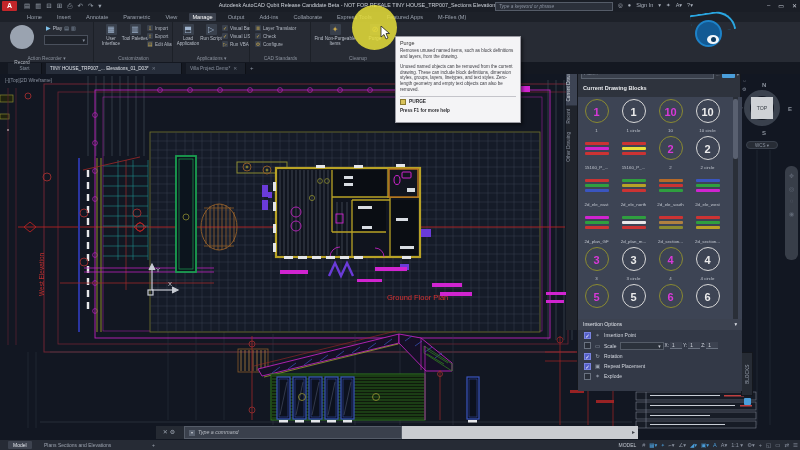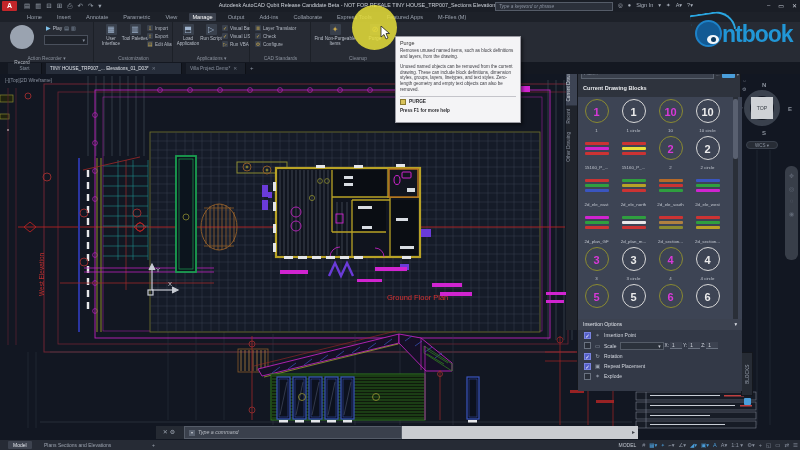--- a/index.html
+++ b/index.html
@@ -1129,16 +1129,15 @@
 </span>
     </div>
   </div>
 
   <div id="watermark">
     <div id="wm-swoosh"></div>
     <div id="wm-circle">
       <div id="wm-eye"></div>
         <div id="wm-pupil"></div>
     </div>
-    <div id="wm-text">ntbook</div>
   </div>
 
 </div>
 
 </body></html>

